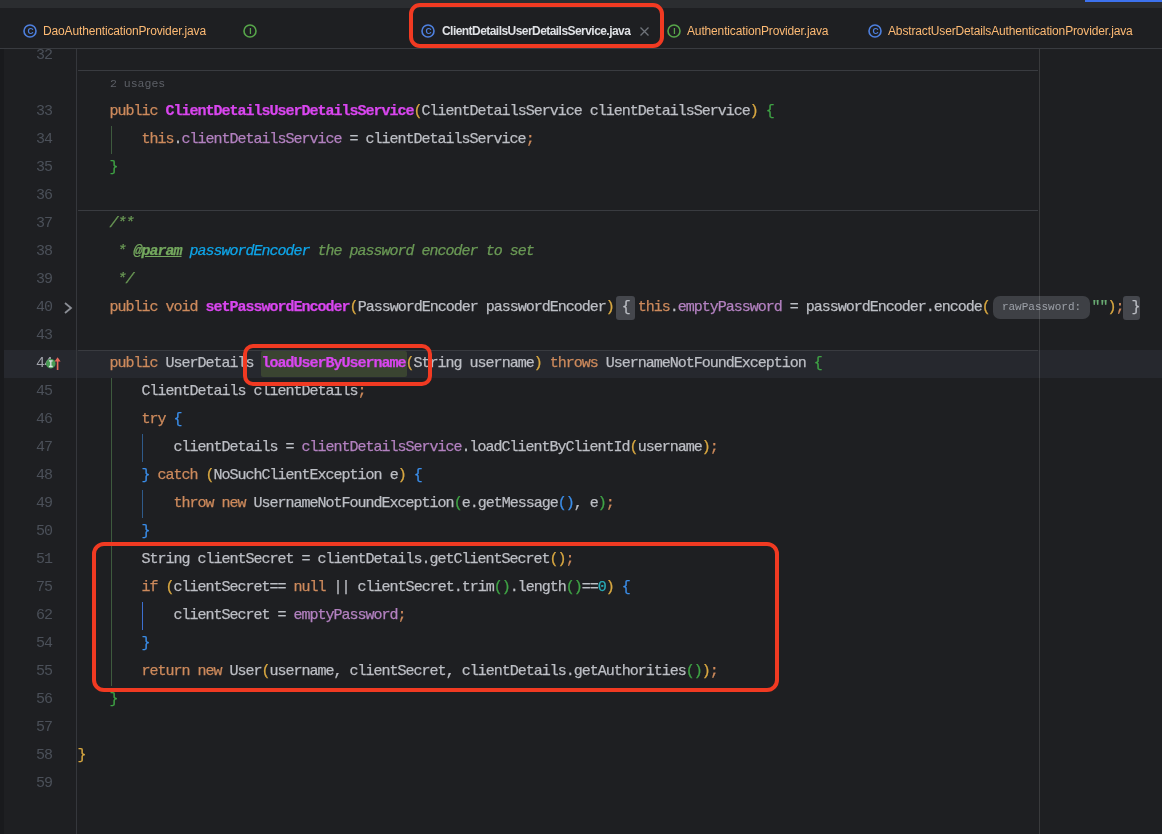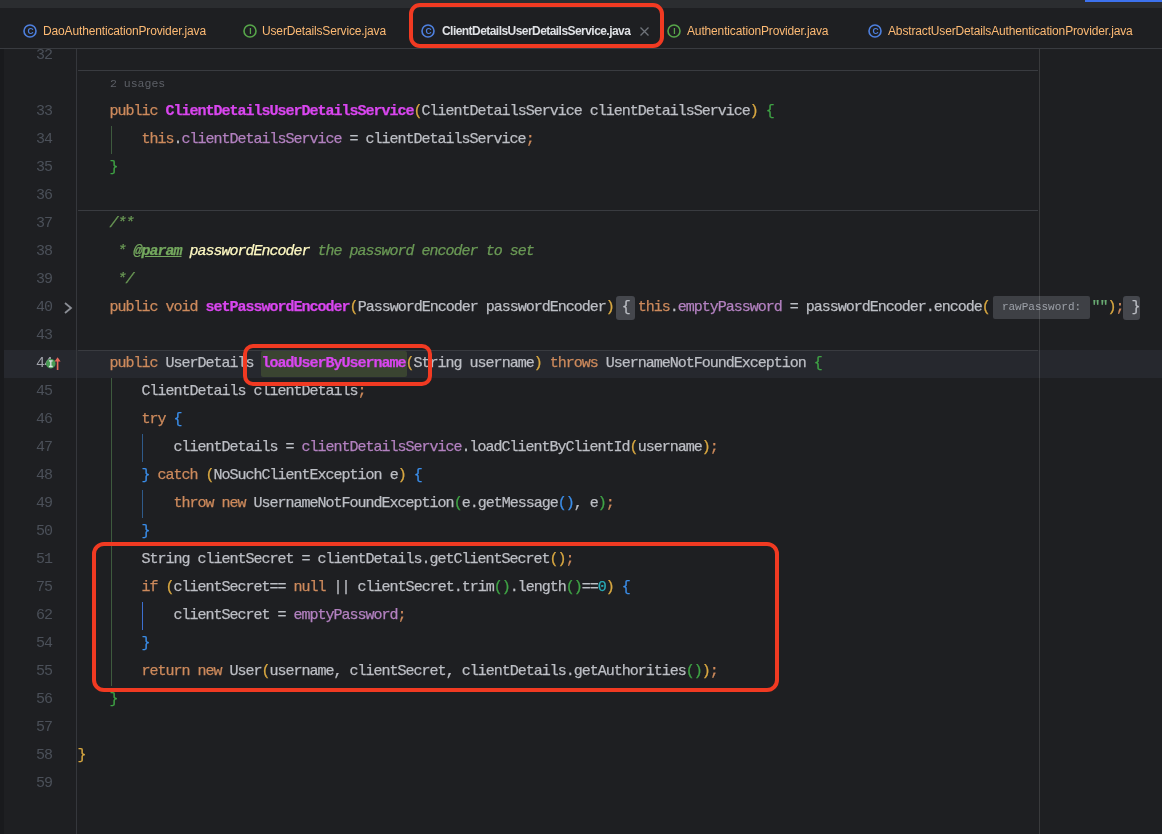--- a/index.html
+++ b/index.html
@@ -28,45 +28,44 @@
   
   .k { color:#cd8a5c; }
   .m { color:#d946ef; font-weight:bold; }
   .f { color:#b381c0; }
   .s { color:#6aab73; }
   .n { color:#2aacb8; }
   .y { color:#d9a841; }
   .g { color:#3fa345; }
   .b { color:#3b8eea; }
   .c { color:#6a9955; font-style:italic; }
-  .p { color:#fef9c3; font-style:italic; }
+  .p { color:#0ea5e9; font-style:italic; }
   .u { color:#74a85e; font-weight:bold; text-decoration:underline; font-style:italic; }
   .usages { color:#5c5f66; font-size:11.5px; letter-spacing:0; -webkit-text-stroke:0; }
-  .inlay { left:993px; top:296px; width:97px; height:23px; background:#3e4045; border-radius:2px;
+  .inlay { left:993px; top:296px; width:97px; height:23px; background:#3e4045; border-radius:7px;
            color:#9ca0a8; font-size:11px; letter-spacing:0; text-align:center; line-height:23px; z-index:2; }
 </style>
 </head>
 <body>
 <div id="app">
 
   <div class="abs" id="topstrip"></div>
   <div class="abs" id="topblue"></div>
   <div class="abs" id="tabborder"></div>
 
   <svg class="abs ticon" style="left:23px" width="14" height="14" viewBox="0 0 14 14">
       <circle cx="7" cy="7" r="6" fill="none" stroke="#4e80df" stroke-width="1.6"></circle>
       <text x="7" y="10.2" font-family="Liberation Sans" font-size="8.5" font-weight="bold" fill="#4e80df" text-anchor="middle">C</text>
     </svg>
   <div class="abs tab" style="left:43px">DaoAuthenticationProvider.java</div>
 
   <svg class="abs ticon" style="left:243px" width="14" height="14" viewBox="0 0 14 14">
       <circle cx="7" cy="7" r="6" fill="none" stroke="#57a64a" stroke-width="1.6"></circle>
       <text x="7" y="10.2" font-family="Liberation Sans" font-size="8.5" font-weight="bold" fill="#57a64a" text-anchor="middle">I</text>
     </svg>
-  <div class="abs tab" style="left:262px">UserDetailsService.java</div>
 
   <svg class="abs ticon" style="left:421px" width="14" height="14" viewBox="0 0 14 14">
       <circle cx="7" cy="7" r="6" fill="none" stroke="#4e80df" stroke-width="1.6"></circle>
       <text x="7" y="10.2" font-family="Liberation Sans" font-size="8.5" font-weight="bold" fill="#4e80df" text-anchor="middle">C</text>
     </svg>
   <div class="abs tab sel" style="left:442px">ClientDetailsUserDetailsService.java</div>
   <svg class="abs" style="left:639px;top:26px" width="11" height="11" viewBox="0 0 11 11">
       <path d="M1.5 1.5 L9.5 9.5 M9.5 1.5 L1.5 9.5" stroke="#6f737a" stroke-width="1.3"></path>
     </svg>
 

